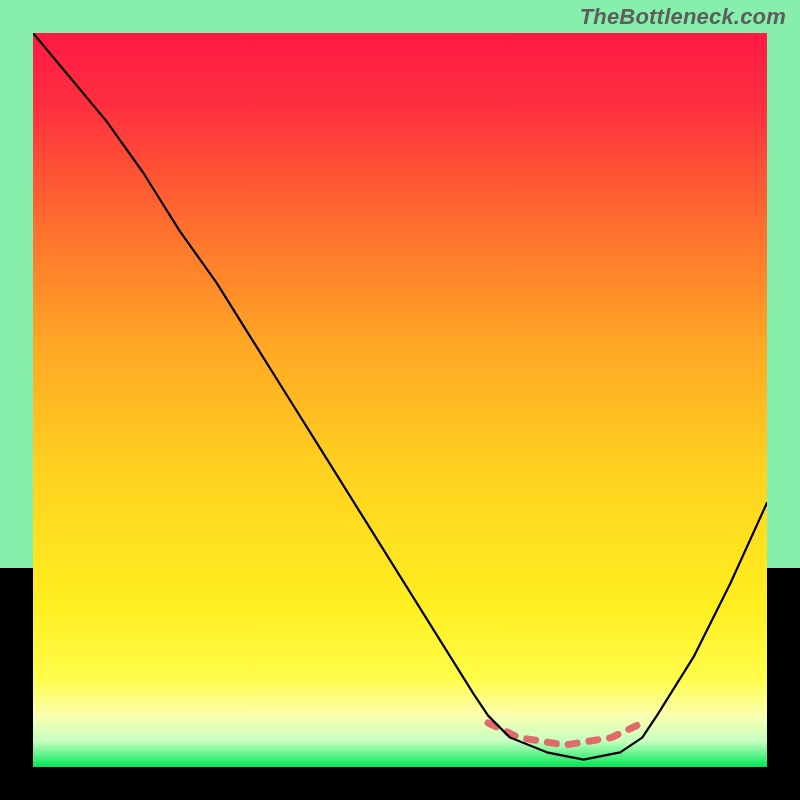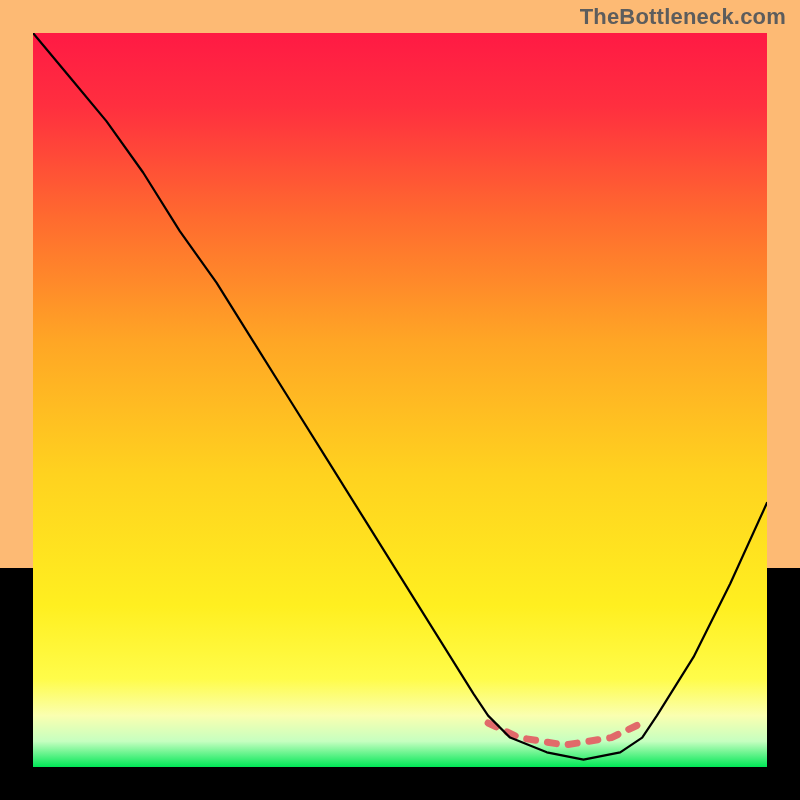--- a/index.html
+++ b/index.html
@@ -1,21 +1,22 @@
 <!DOCTYPE html>
 <html><head>
 <meta charset="utf-8">
 <style>
   * { margin: 0; padding: 0; box-sizing: border-box; }
   html, body { width: 800px; height: 800px; overflow: hidden; background: #000; }
   .frame {
     position: relative;
     width: 800px;
     height: 568px;
-    background: #fdba74;
+    background: #86efac;
+    font-style: italic;
   }
   .watermark {
     position: absolute;
     top: 4px;
     right: 14px;
     font-family: Arial, Helvetica, sans-serif;
     font-size: 22px;
     font-weight: bold;
     color: #5d5d5d;
     letter-spacing: 0.2px;

